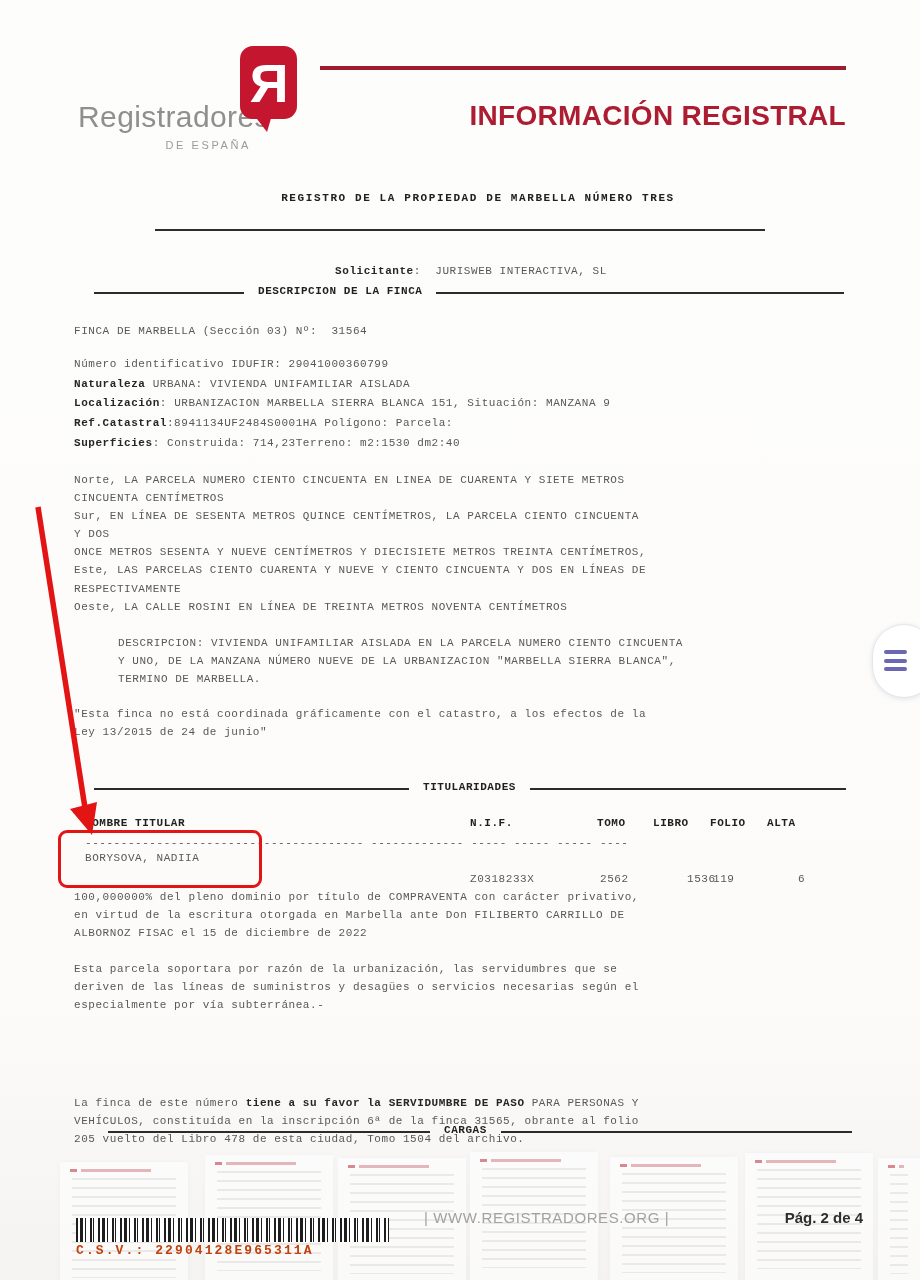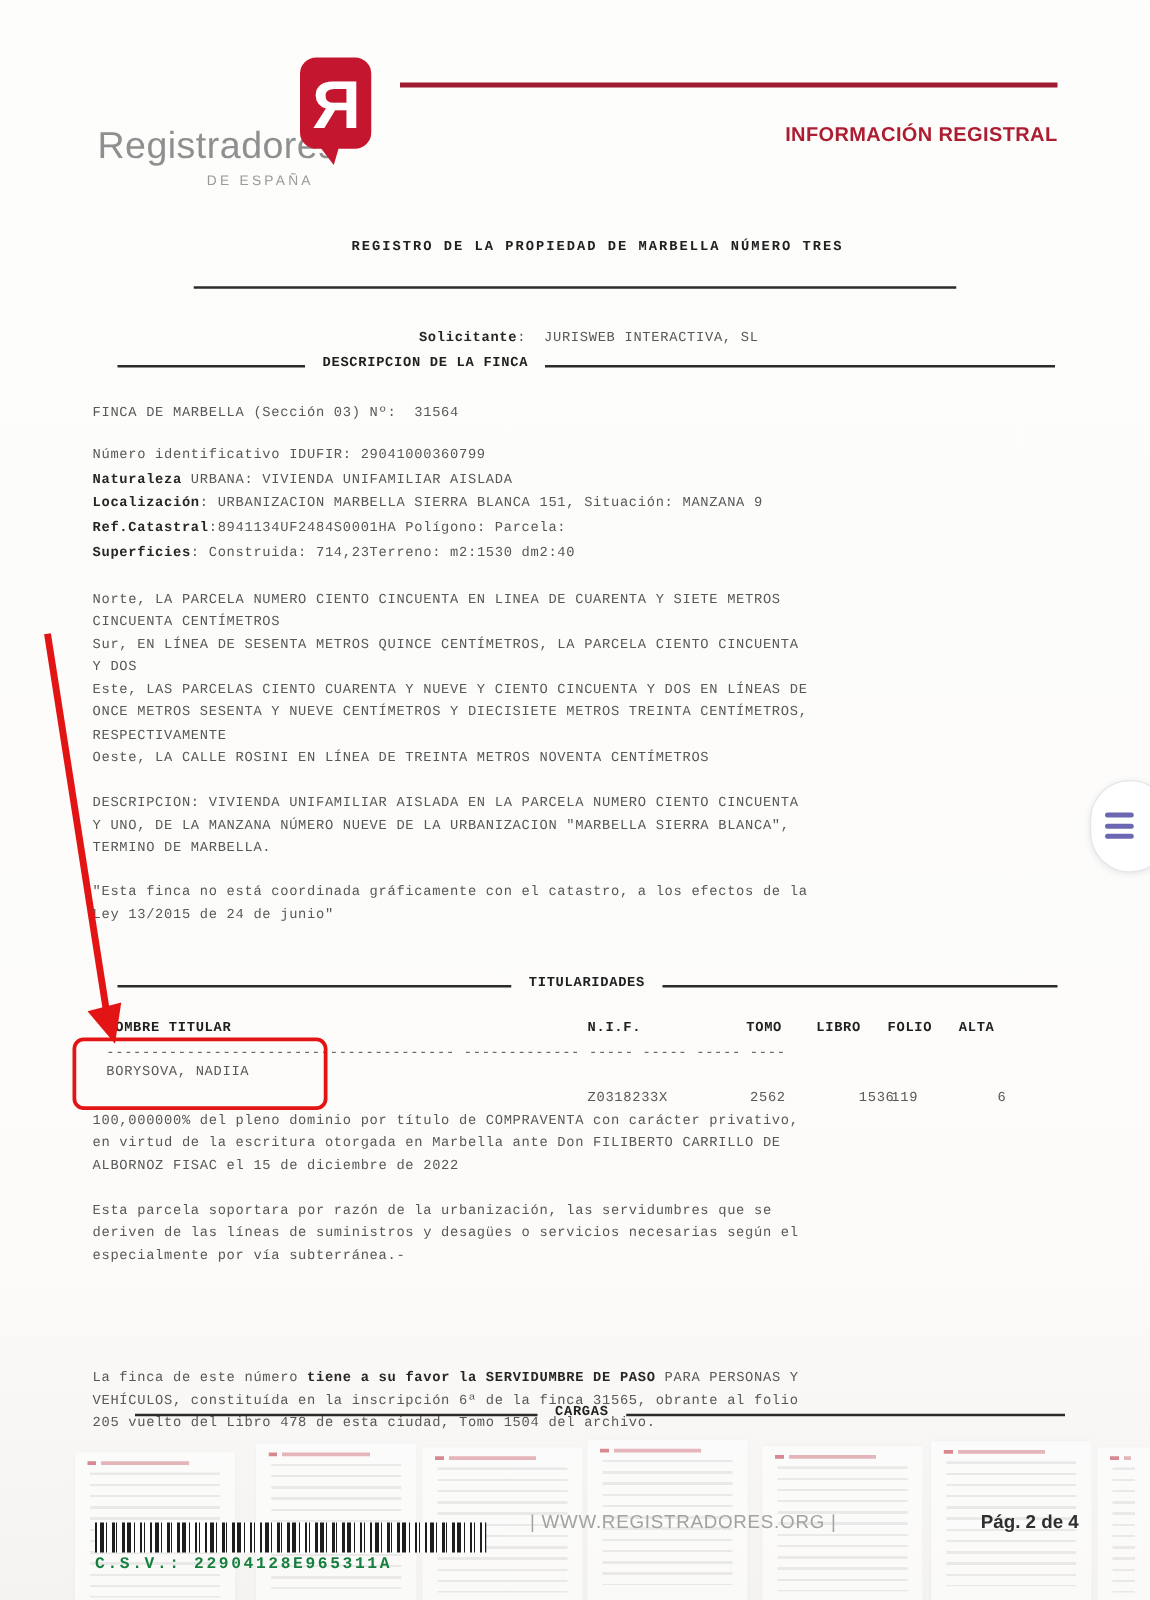--- a/index.html
+++ b/index.html
@@ -12,57 +12,57 @@
   .mono{font-family:Liberation Mono, monospace;font-size:11px;letter-spacing:.55px;color:#585858;}
   .mono .b{font-weight:bold;color:#262626;}
   .mb{font-weight:bold;color:#1f1f1f;}
   .pre{white-space:pre;}
 
   
   #brandText{left:78px;top:100px;font-size:30px;color:#8f8f8f;letter-spacing:.4px;z-index:3;}
   #brandSub{left:78px;top:139px;width:173px;text-align:right;font-size:11px;color:#9a9a9a;letter-spacing:2.6px;z-index:3;}
   #logoMark{left:239px;top:45px;z-index:3;}
   #bannerRule{left:320px;top:66px;width:526px;height:4px;background:#9e1c2f;z-index:3;}
-  #bannerTitle{right:74px;top:100px;font-size:16px;font-weight:bold;color:#ad1d31;letter-spacing:.3px;z-index:3;}
+  #bannerTitle{right:74px;top:100px;font-size:28px;font-weight:bold;color:#ad1d31;letter-spacing:.3px;z-index:3;}
 
   
   #doc{position:absolute;left:74px;top:0;width:772px;height:1280px;z-index:2;}
   #doc>div{position:absolute;}
   .t-title{top:192px;width:100%;text-align:center;padding-left:36px;box-sizing:border-box;font-weight:bold;color:#202020;letter-spacing:1.6px;}
   .t-rule{top:229px;left:81px;width:610px;height:2px;background:#2d2d2d;}
   .t-emiss{top:245px;width:100%;text-align:center;padding-left:22px;box-sizing:border-box;}
   .t-solic{top:265px;width:100%;text-align:center;padding-left:22px;box-sizing:border-box;}
   .head{display:flex;align-items:flex-end;}
   .head .hl{border-bottom:2px solid #2b2b2b;margin-bottom:3px;}
   .head .ht{margin:0 14px;font-weight:bold;color:#1f1f1f;white-space:pre;}
   .t-dhead{top:285px;left:20px;right:2px;}
   .t-dhead .hl1{width:150px;} .t-dhead .hl2{flex:1;}
   .t-tithead{top:781px;left:20px;right:0px;}
   .t-tithead .hl1{width:315px;} .t-tithead .hl2{flex:1;}
   .t-cargas{top:1124px;left:34px;right:-6px;}
   .t-cargas .hl1{width:322px;} .t-cargas .hl2{flex:1;}
   .t-finca{top:325px;}
   .t-props{top:358px;} .t-props div{height:19.7px;white-space:pre;}
   .t-lind{top:474px;} .t-lind div{height:18.1px;white-space:pre;}
-  .t-descr{top:637px;} .t-descr div{height:18.2px;white-space:pre;}
+  .t-descr{top:637px;} .t-descr div{height:18.2px;white-space:pre;margin-left:44px;}
   .t-coord{top:708px;} .t-coord div{height:18.2px;white-space:pre;}
   .t-dom{top:891px;} .t-dom div{height:18.2px;white-space:pre;}
   .t-par{top:963px;} .t-par div{height:18.2px;white-space:pre;}
   .t-serv{top:1053px;margin-top:44px;} .t-serv div{height:18.2px;white-space:pre;}
   .t-table{top:817px;left:11px;right:0;height:80px;}
   .t-table .row{position:absolute;left:0;right:0;}
   .t-table .row span{position:absolute;white-space:pre;}
   .tr-head{top:0;} .tr-sep{top:20px;} .tr-owner{top:35px;} .tr-data{top:56px;}
   .c-nombre{left:0;} .c-nif{left:385px;} .c-tomo{left:512px;} .c-libro{left:568px;} .c-folio{left:625px;} .c-alta{left:682px;}
   .d-nif{left:385px;} .d-tomo{left:515px;} .d-libro{left:602px;} .d-folio{left:628px;} .d-alta{left:713px;}
 
   
   #barcode{left:76px;top:1218px;width:313px;height:24px;z-index:4;
     background:repeating-linear-gradient(90deg,#1e1e1e 0 2px,#fff 2px 4px,#1e1e1e 4px 7px,#fff 7px 9px,#1e1e1e 9px 10px,#fff 10px 14px,#1e1e1e 14px 16px,#fff 16px 17px,#1e1e1e 17px 18px,#fff 18px 22px);}
-  #csv{left:76px;top:1243px;font-family:"Liberation Mono","DejaVu Sans Mono",monospace;font-size:13px;font-weight:bold;letter-spacing:2.1px;color:#15803d;z-index:4;}
+  #csv{left:76px;top:1243px;font-family:"Liberation Mono","DejaVu Sans Mono",monospace;font-size:13px;font-weight:bold;letter-spacing:2.1px;color:#c2410c;z-index:4;}
   #web{left:424px;top:1209px;font-size:15px;color:#a3a2a0;letter-spacing:.6px;z-index:4;}
   #pag{right:57px;top:1209px;font-size:15px;font-weight:bold;color:#2f2f2f;z-index:4;}
 
   
   .thumb{position:absolute;width:128px;height:130px;background:#fff;opacity:.6;filter:blur(.3px);z-index:1;box-shadow:0 0 6px rgba(0,0,0,.05);}
   .th-head{height:3px;margin:7px 10px 6px;background:linear-gradient(90deg,#c5404e 0 7px,rgba(0,0,0,0) 7px 11px,#d98a93 11px 75%,rgba(0,0,0,0) 75%);}
   .th-body{margin:2px 12px;height:100px;background:repeating-linear-gradient(180deg,#c6c6c6 0 2px,rgba(0,0,0,0) 2px 9px);opacity:.5;}
 
   
   #arrowSvg{left:0;top:0;z-index:7;pointer-events:none;}
@@ -135,22 +135,22 @@
       <div style="white-space: pre;"><span class="b">Naturaleza</span><span> URBANA: VIVIENDA UNIFAMILIAR AISLADA</span></div>
       <div style="white-space: pre;"><span class="b">Localización</span><span>: URBANIZACION MARBELLA SIERRA BLANCA 151, Situación: MANZANA 9</span></div>
       <div style="white-space: pre;"><span class="b">Ref.Catastral</span><span>:8941134UF2484S0001HA Polígono: Parcela:</span></div>
       <div style="white-space: pre;"><span class="b">Superficies</span><span>: Construida: 714,23Terreno: m2:1530 dm2:40</span></div>
     </div>
   <div class="t-lind mono">
       <div>Norte, LA PARCELA NUMERO CIENTO CINCUENTA EN LINEA DE CUARENTA Y SIETE METROS</div>
       <div>CINCUENTA CENTÍMETROS</div>
       <div>Sur, EN LÍNEA DE SESENTA METROS QUINCE CENTÍMETROS, LA PARCELA CIENTO CINCUENTA</div>
       <div>Y DOS</div>
+      <div>ONCE METROS SESENTA Y NUEVE CENTÍMETROS Y DIECISIETE METROS TREINTA CENTÍMETROS,</div>
       <div>Este, LAS PARCELAS CIENTO CUARENTA Y NUEVE Y CIENTO CINCUENTA Y DOS EN LÍNEAS DE</div>
-      <div>ONCE METROS SESENTA Y NUEVE CENTÍMETROS Y DIECISIETE METROS TREINTA CENTÍMETROS,</div>
       <div>RESPECTIVAMENTE</div>
       <div>Oeste, LA CALLE ROSINI EN LÍNEA DE TREINTA METROS NOVENTA CENTÍMETROS</div>
     </div>
   <div class="t-descr mono">
       <div>DESCRIPCION: VIVIENDA UNIFAMILIAR AISLADA EN LA PARCELA NUMERO CIENTO CINCUENTA</div>
       <div>Y UNO, DE LA MANZANA NÚMERO NUEVE DE LA URBANIZACION "MARBELLA SIERRA BLANCA",</div>
       <div>TERMINO DE MARBELLA.</div>
     </div>
   <div class="t-coord mono">
       <div>"Esta finca no está coordinada gráficamente con el catastro, a los efectos de la</div>

